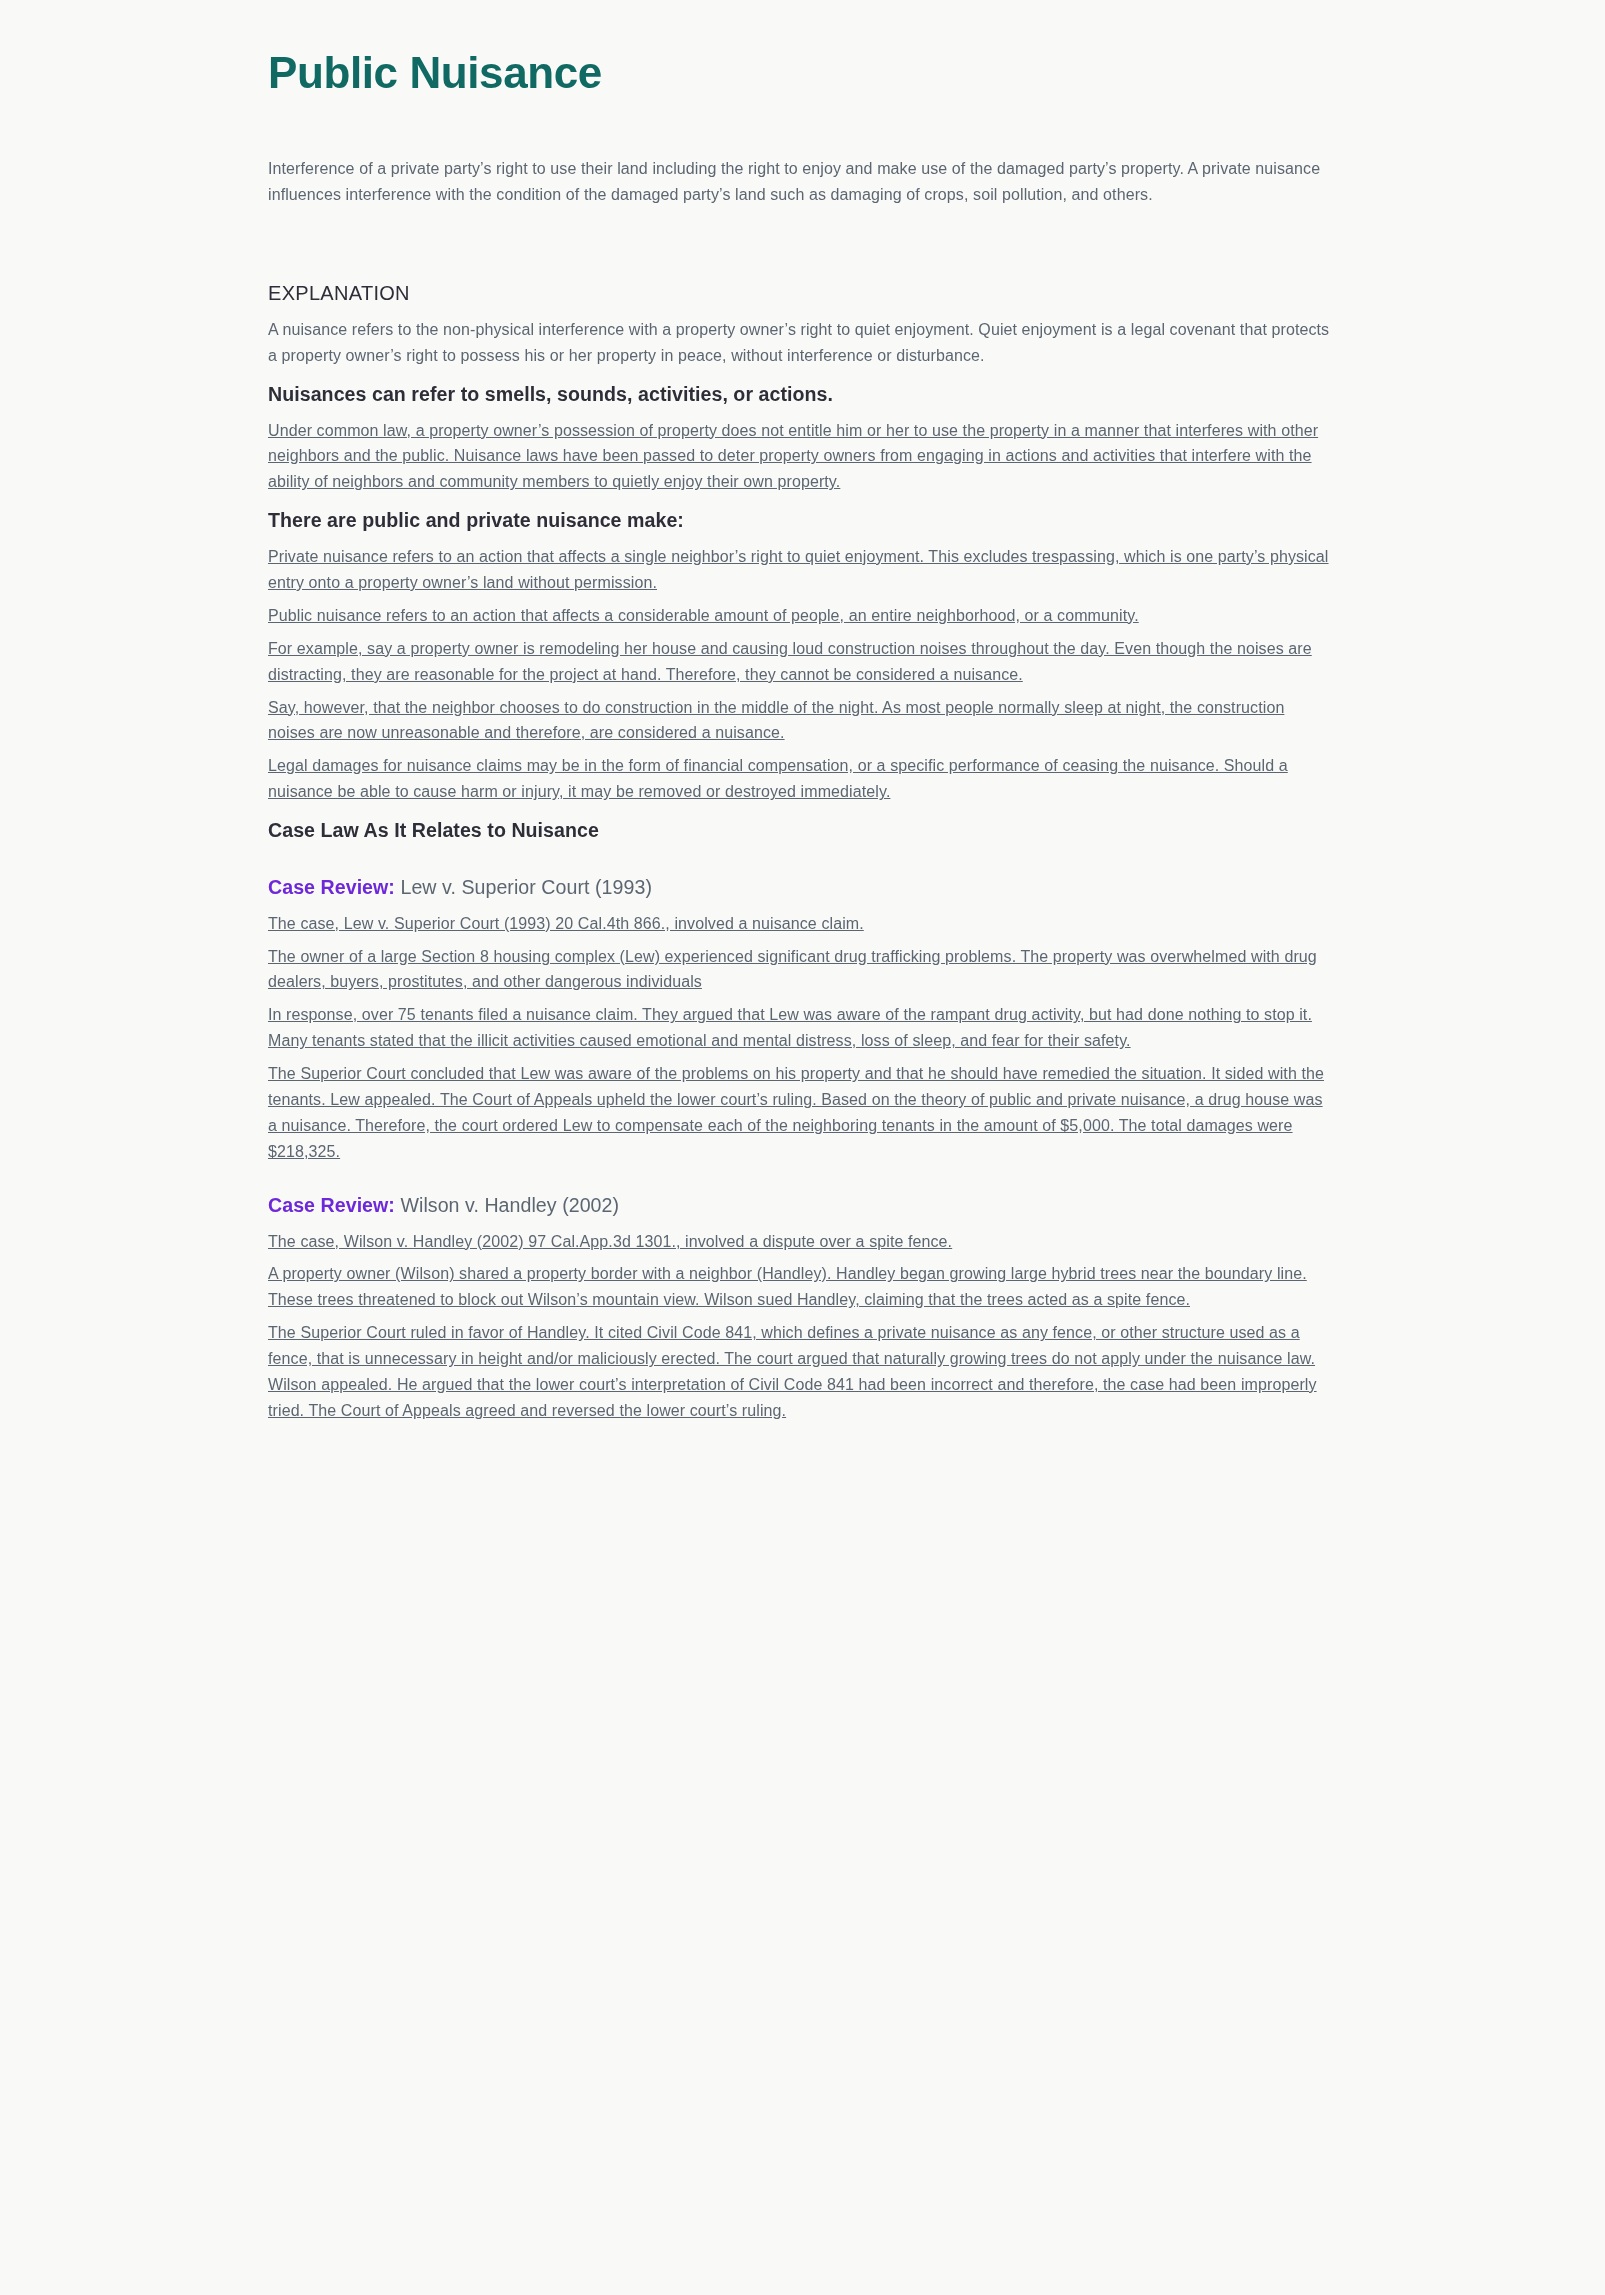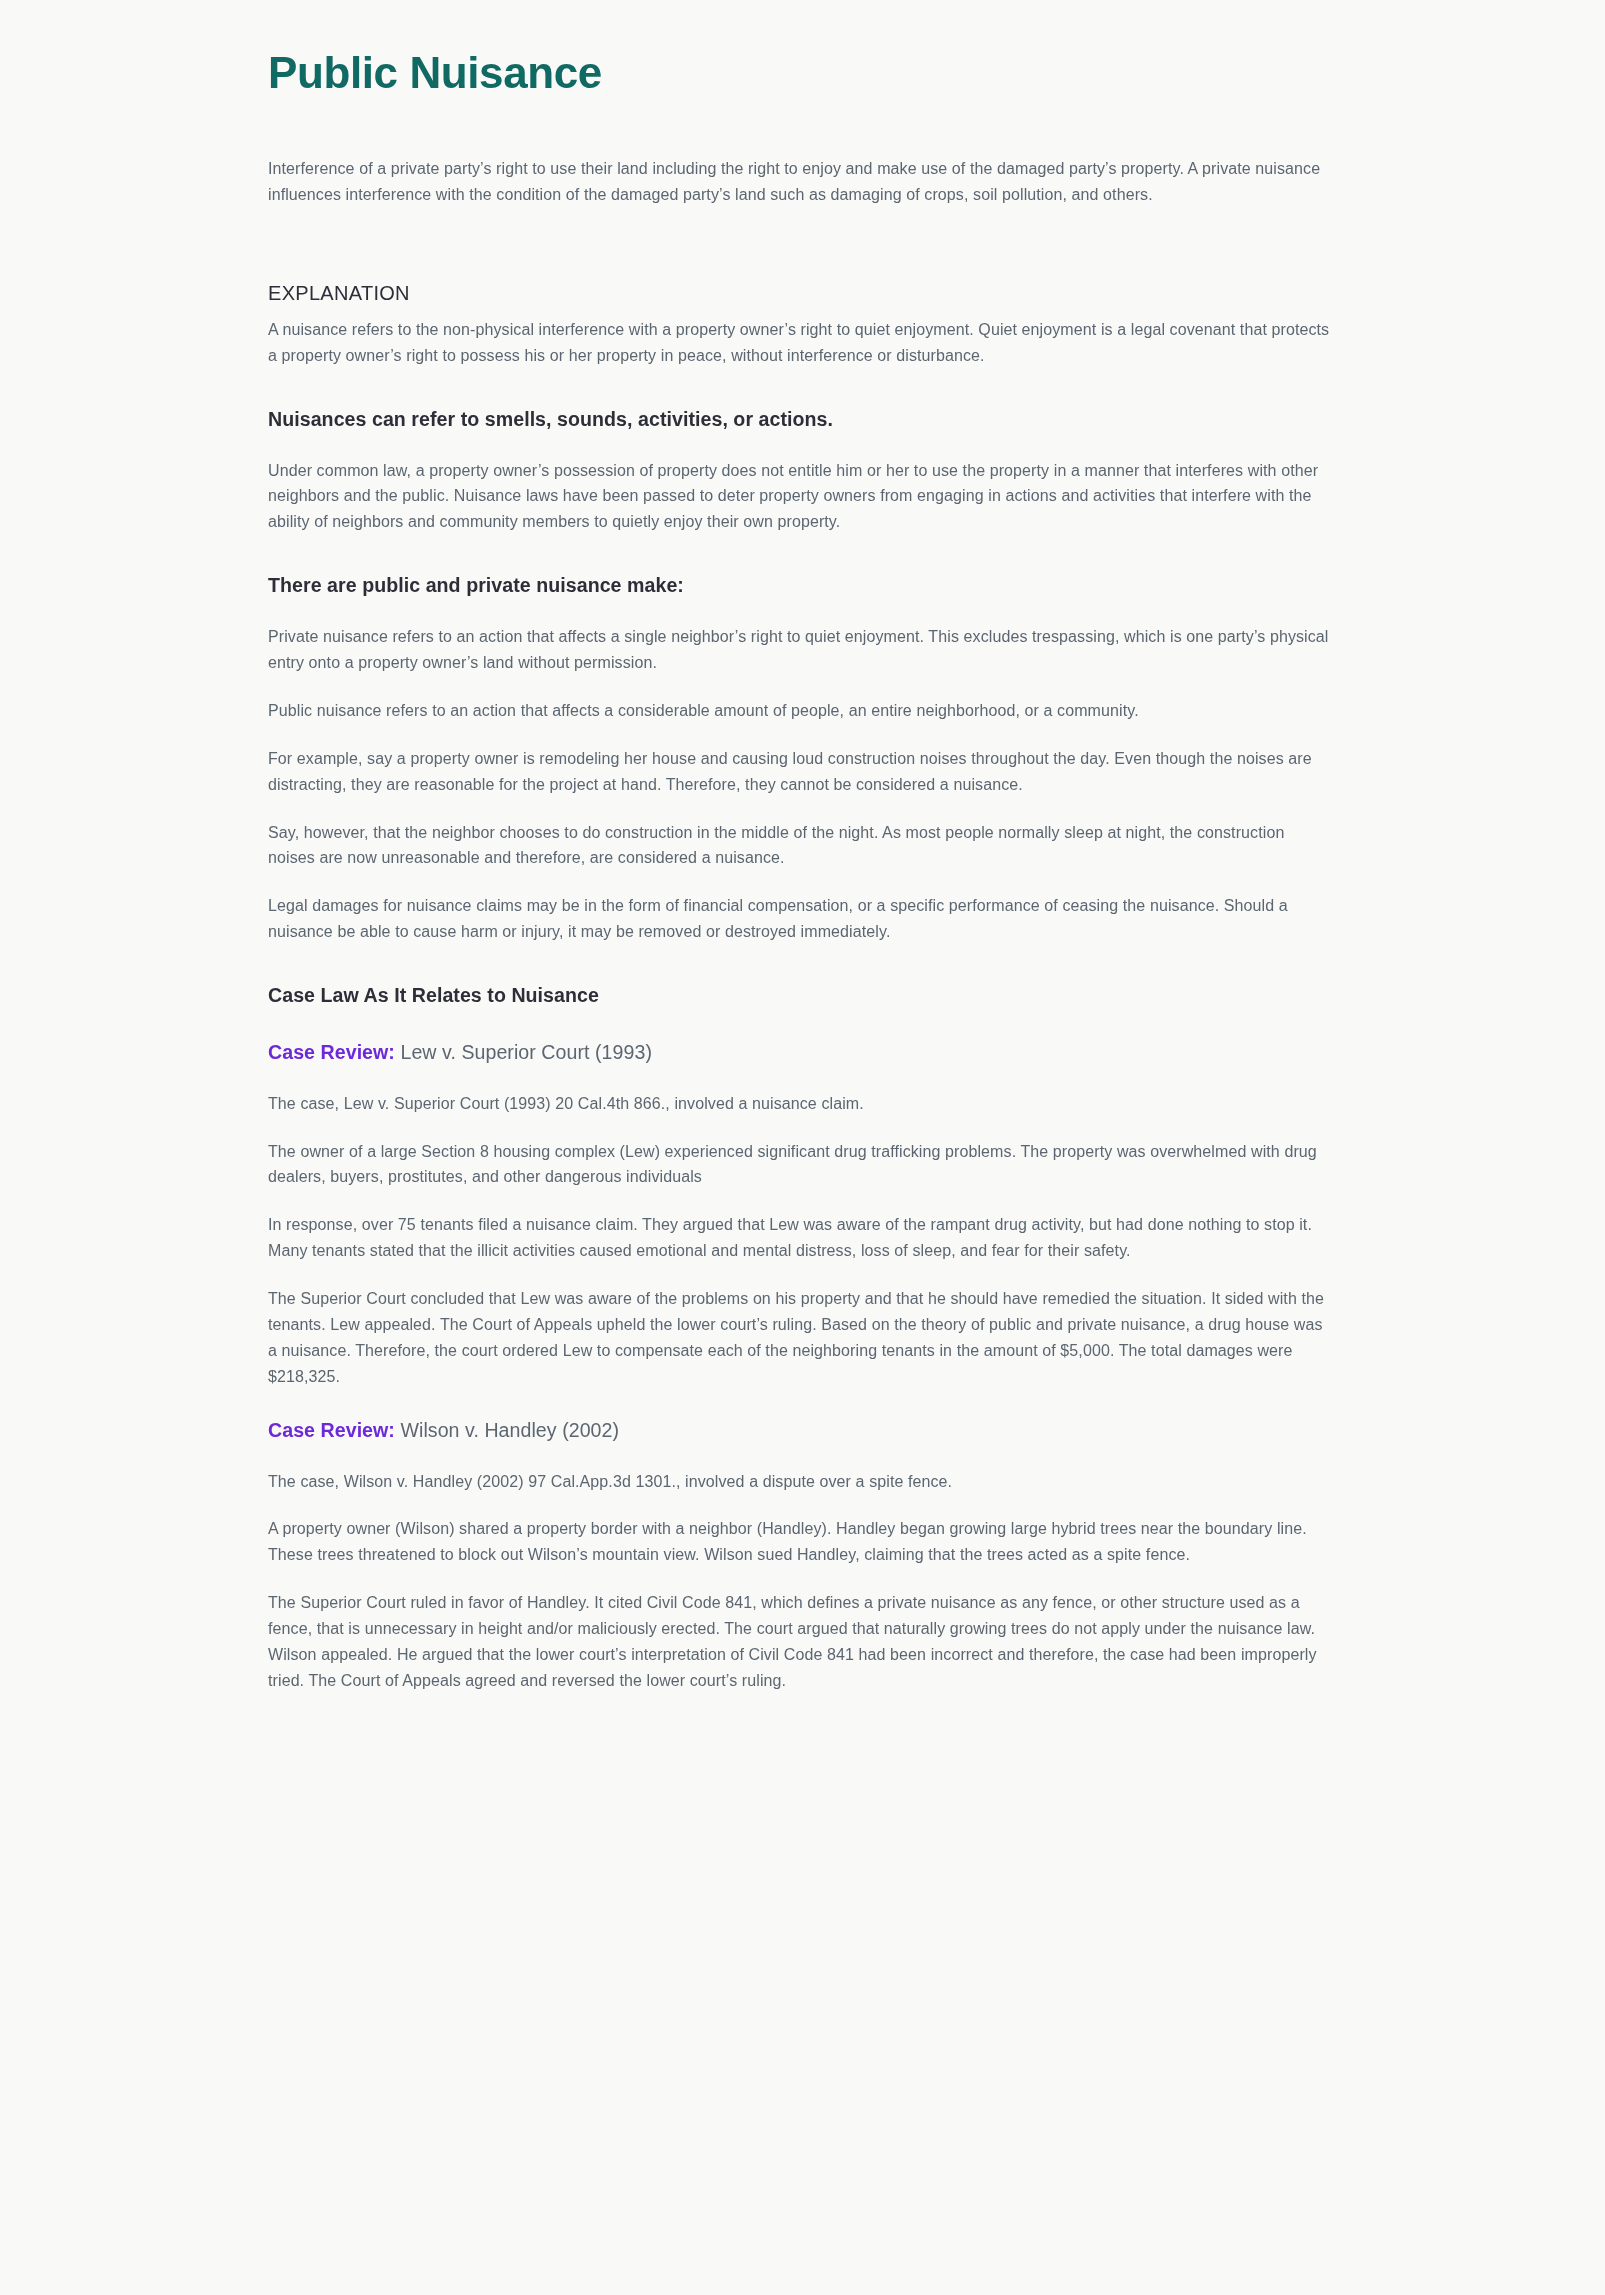--- a/index.html
+++ b/index.html
@@ -53,28 +53,29 @@
     margin-top: 72px;
   }
   p.para {
     color: #5c6670;
     font-size: 16px;
     line-height: 1.62;
     margin: 9.6px 0 0 0;
     letter-spacing: 0.1px;
   }
   p.para.gap {
-    margin-top: 22px;
+    margin-top: 7px;
+    text-decoration: underline;
   }
   p.bold-line {
     color: #2e2e38;
     font-size: 19.6px;
     font-weight: bold;
     line-height: 1.62;
-    margin: 35px 0 0 0;
+    margin: 10px 0 0 0;
     letter-spacing: 0.05px;
   }
   p.bold-line.sub {
     margin-top: 25px;
   }
   .lead {
     color: #6d28d9;
     font-weight: bold;
   }
   .rest {

